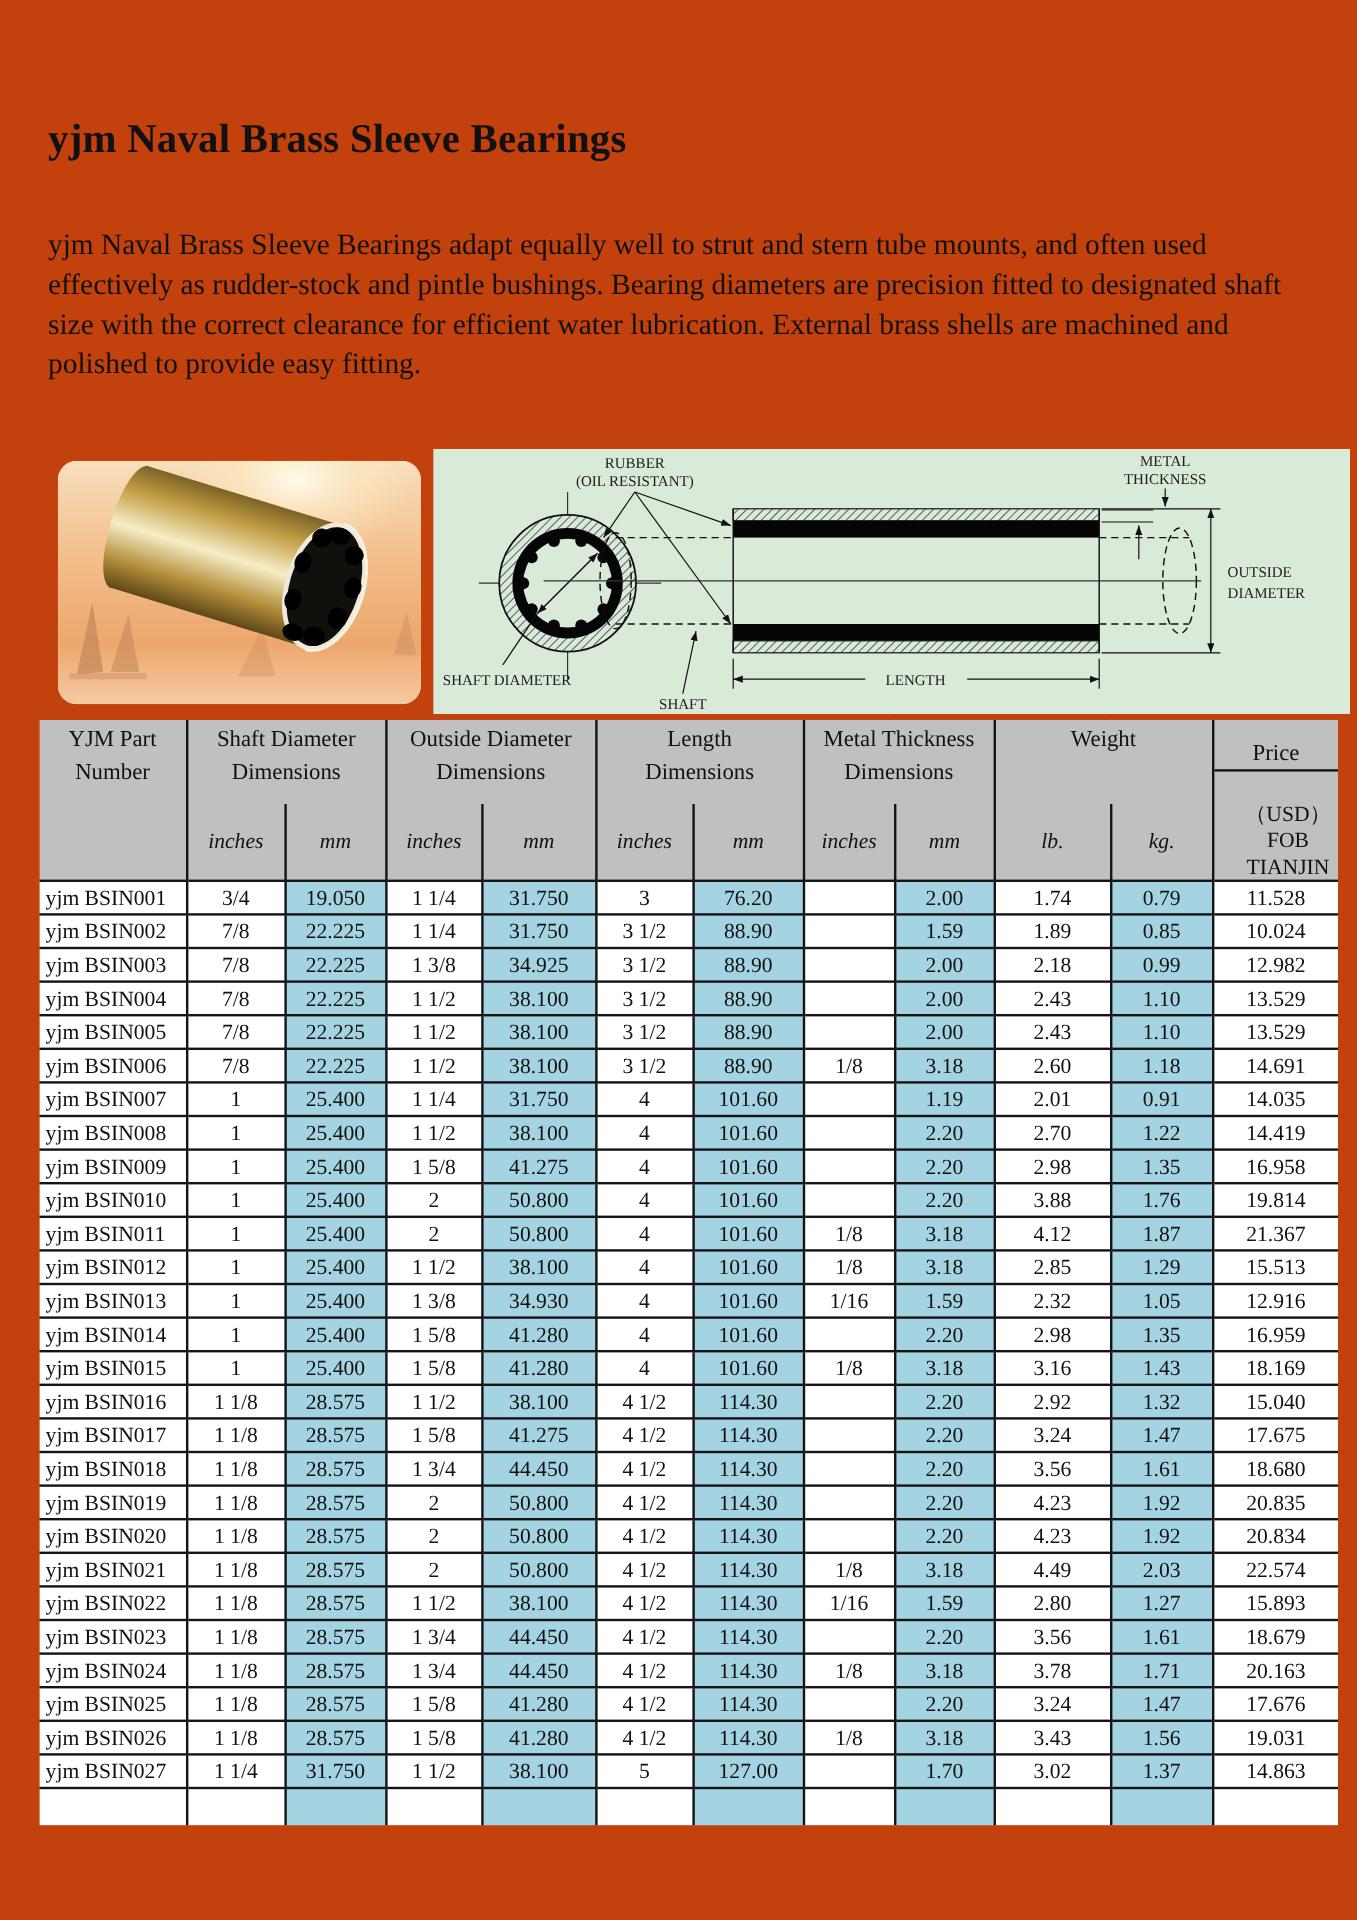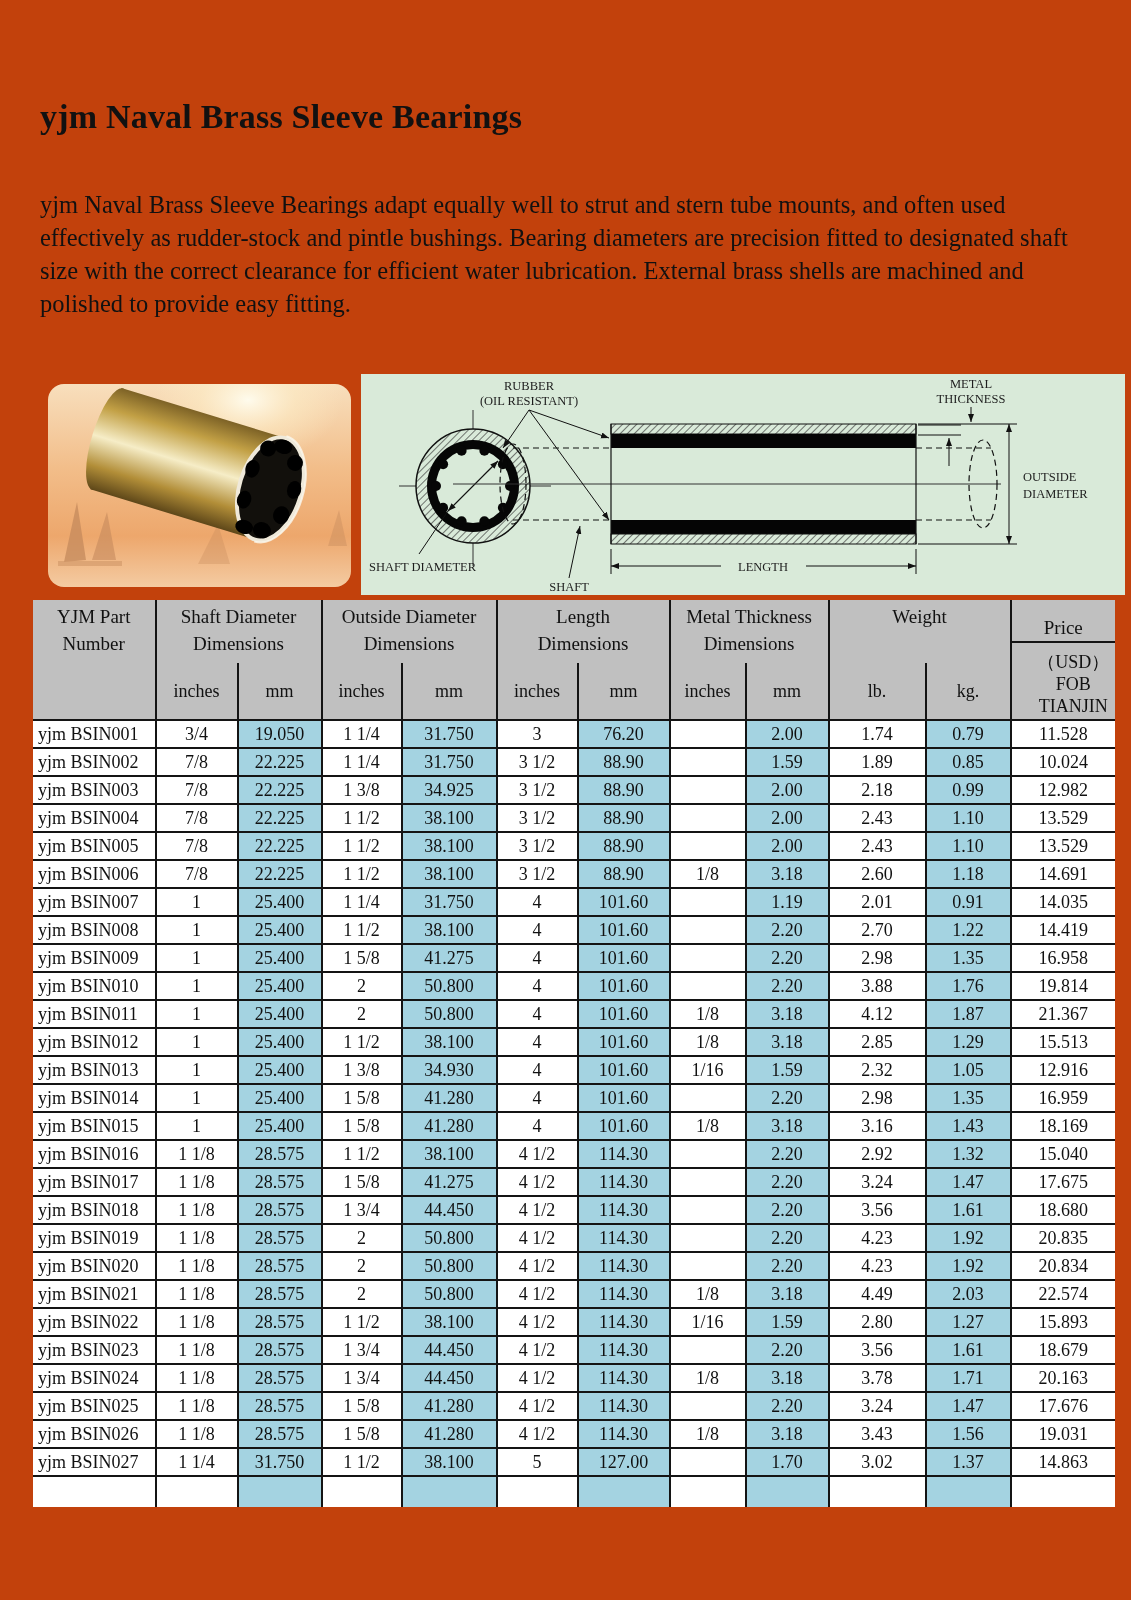--- a/index.html
+++ b/index.html
@@ -15,29 +15,29 @@
 
   .table-title{position:absolute;left:30px;top:596px;width:1086px;text-align:center;
       font-family:"Liberation Mono", monospace;font-weight:bold;font-size:24px;letter-spacing:3px;}
 
   table.spec{position:absolute;left:30px;top:597px;width:1086px;border-collapse:collapse;
       table-layout:fixed;font-size:18px;border:3px solid #c2410c;}
   table.spec th, table.spec td{border:2px solid #141414;padding:0;font-weight:normal;}
 
   thead th{background:#c0c0c0;}
   tr.hr1 th{border-bottom:none;vertical-align:top;padding-top:3px;height:60px;}
-  tr.hr2 th{border-top:none;height:56px;vertical-align:middle;font-size:18px;}
+  tr.hr2 th{border-top:none;height:56px;vertical-align:middle;font-size:18px;font-style:italic;}
   tr.hr1 th .l{line-height:27px;font-size:19px;text-align:center;}
   th.grp-weight{text-align:left;}
   th.grp-weight .l{text-align:left;}
   th.u-mm{border-left-width:3px;}
   th.c-part{vertical-align:top;}
   th.c-price{vertical-align:top;padding:0;}
   .price-word{height:27px;line-height:27px;border-bottom:2px solid #141414;text-align:center;font-size:19px;margin-top:11px;}
-  .price-sub{text-align:center;font-size:18px;line-height:22px;padding-top:8px;margin-left:20px;}
+  .price-sub{text-align:center;font-size:18px;line-height:22px;padding-top:24px;margin-left:20px;}
 
   tbody td{height:26px;text-align:center;background:#ffffff;}
   tbody td.blue{background:#a4d3e1;}
   tbody td.c-part{text-align:left;padding-left:5px;}
   tbody tr.empty td{height:30px;}
 
   svg text{font-family:"Liberation Serif", serif;}
 </style>
 </head>
 <body>

